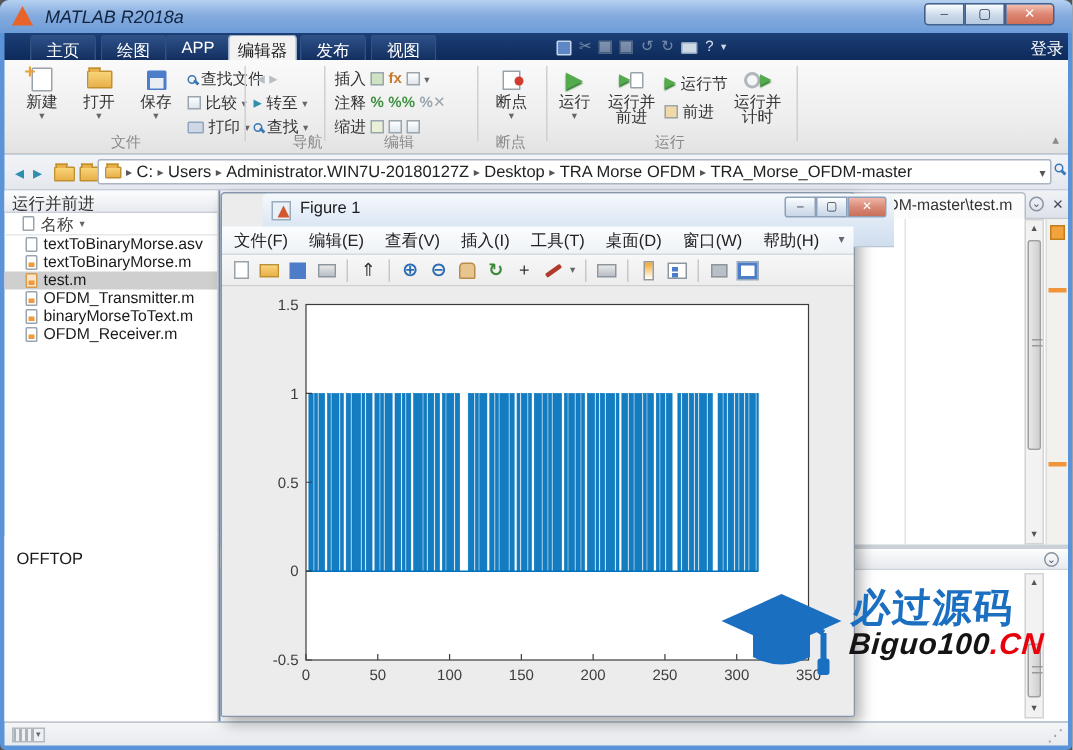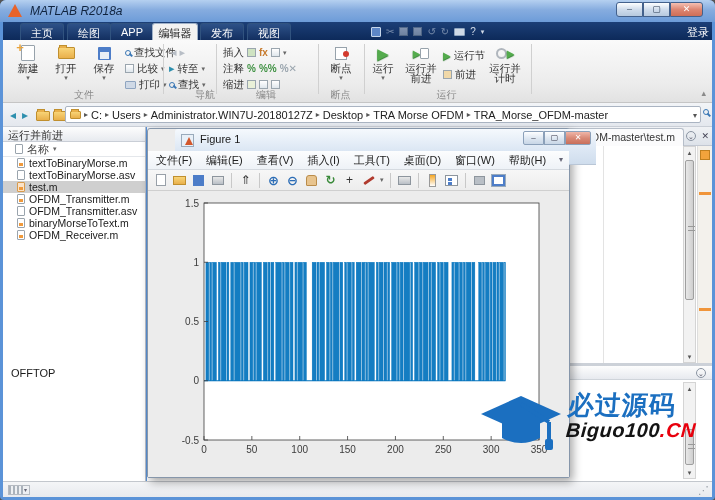--- a/index.html
+++ b/index.html
@@ -365,38 +365,34 @@
   </div>
 
   <div class="leftpanel">
     <div class="panelheader">运行并前进</div>
     <div class="listheader">
       <span class="fpage"></span>
       <span>名称</span>
       <span style="font-size:7px;color:#666">▾</span>
     </div>
     <div class="filerow">
+        <span class="fpage"></span>
+        <span>textToBinaryMorse.asv</span>
+      </div>
+    <div class="filerow">
         <span class="fpage m"></span>
         <span>textToBinaryMorse.m</span>
-      </div>
-    <div class="filerow">
-        <span class="fpage"></span>
-        <span>textToBinaryMorse.asv</span>
       </div>
     <div class="filerow selected">
         <span class="fpage m mod"></span>
         <span>test.m</span>
       </div>
     <div class="filerow">
         <span class="fpage m"></span>
         <span>OFDM_Transmitter.m</span>
-      </div>
-    <div class="filerow">
-        <span class="fpage"></span>
-        <span>OFDM_Transmitter.asv</span>
       </div>
     <div class="filerow">
         <span class="fpage m"></span>
         <span>binaryMorseToText.m</span>
       </div>
     <div class="filerow">
         <span class="fpage m"></span>
         <span>OFDM_Receiver.m</span>
       </div>
   </div>

